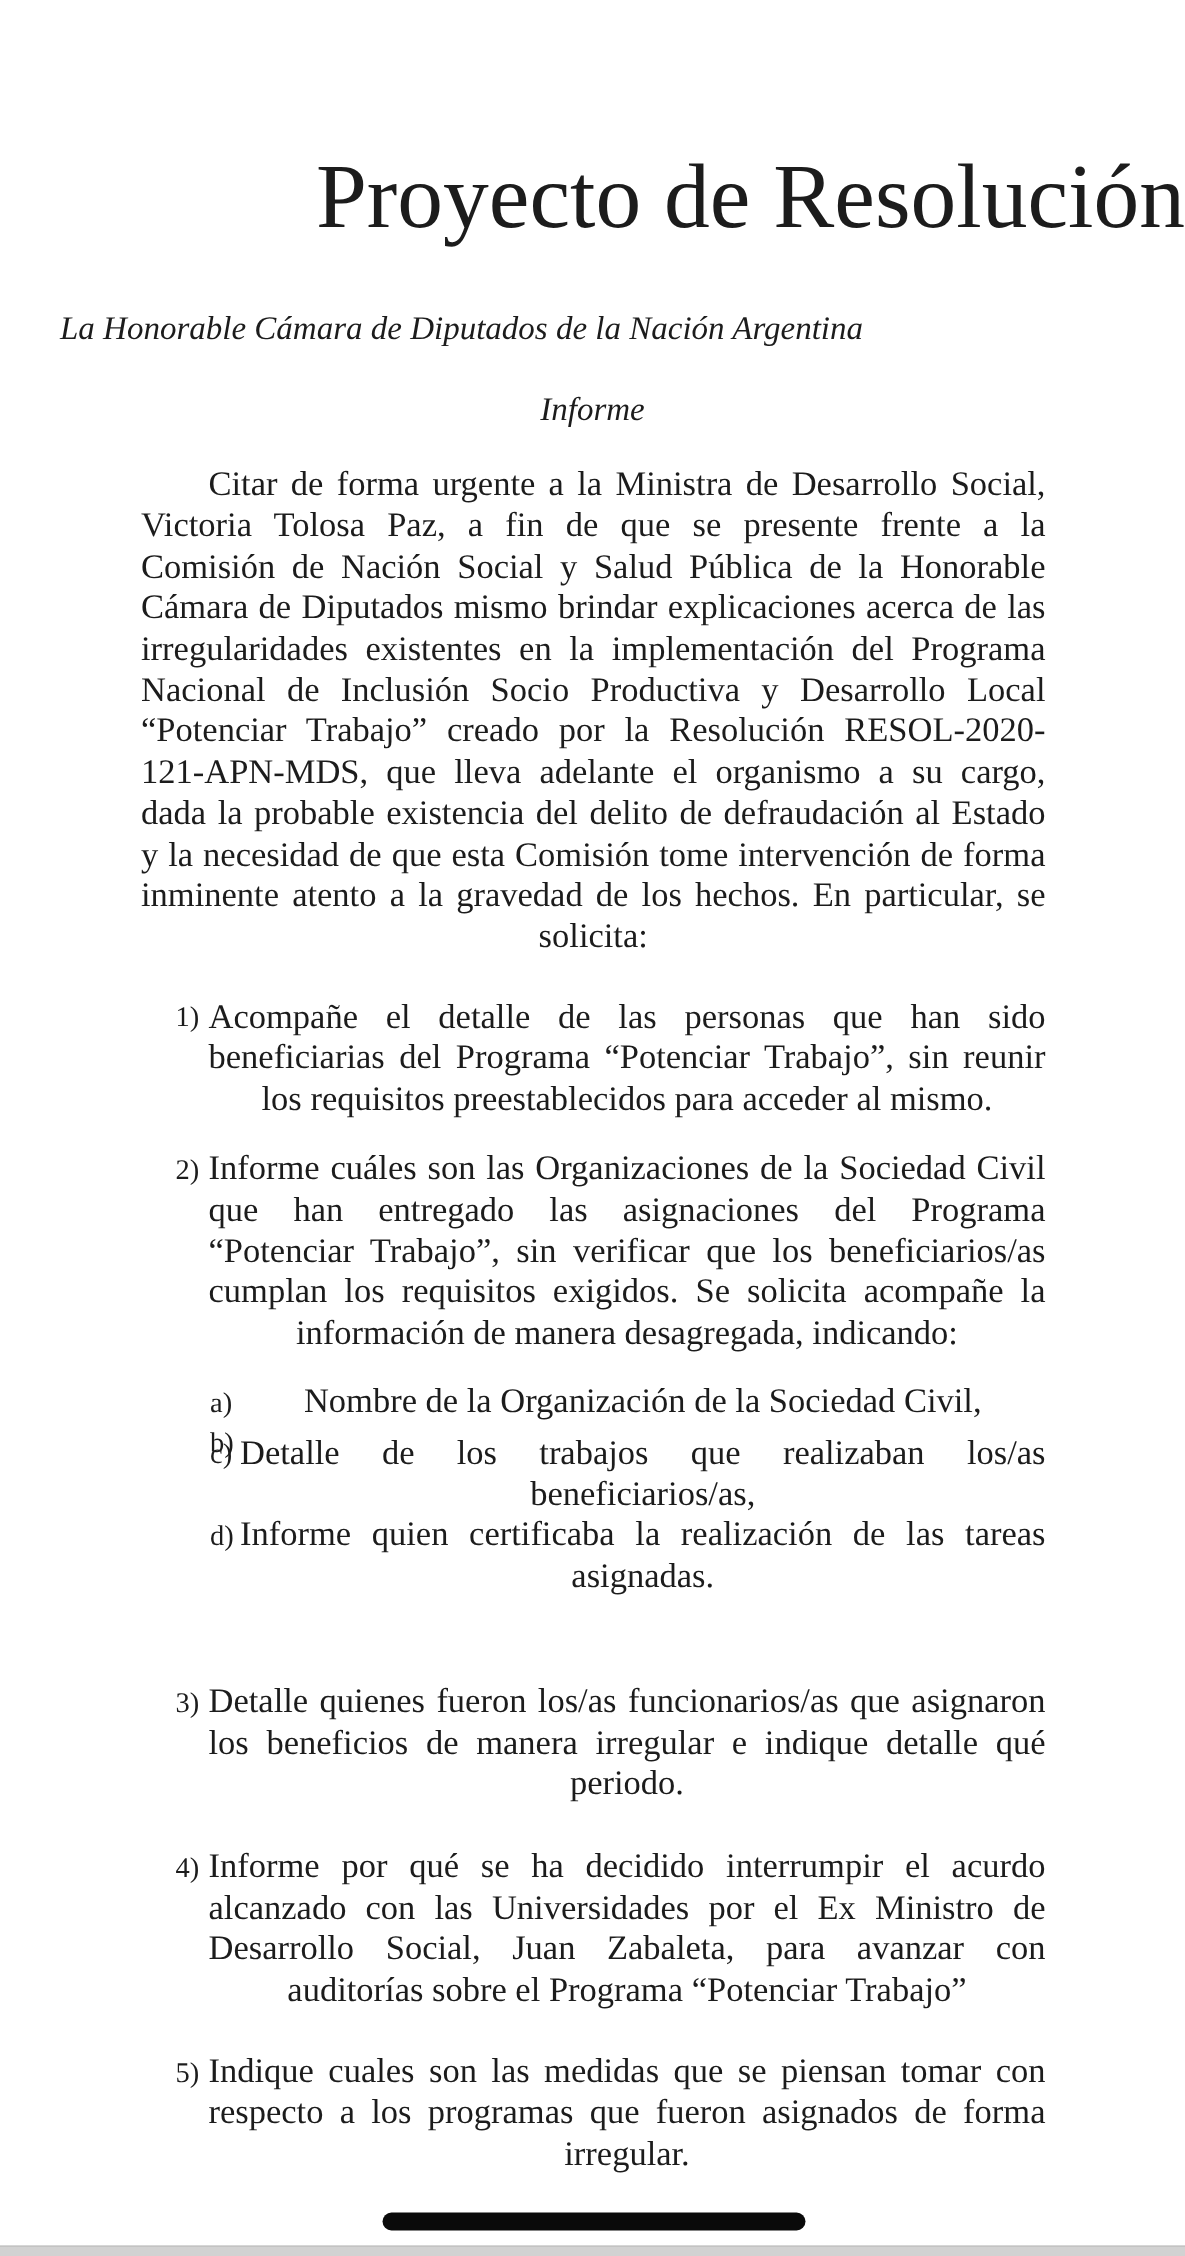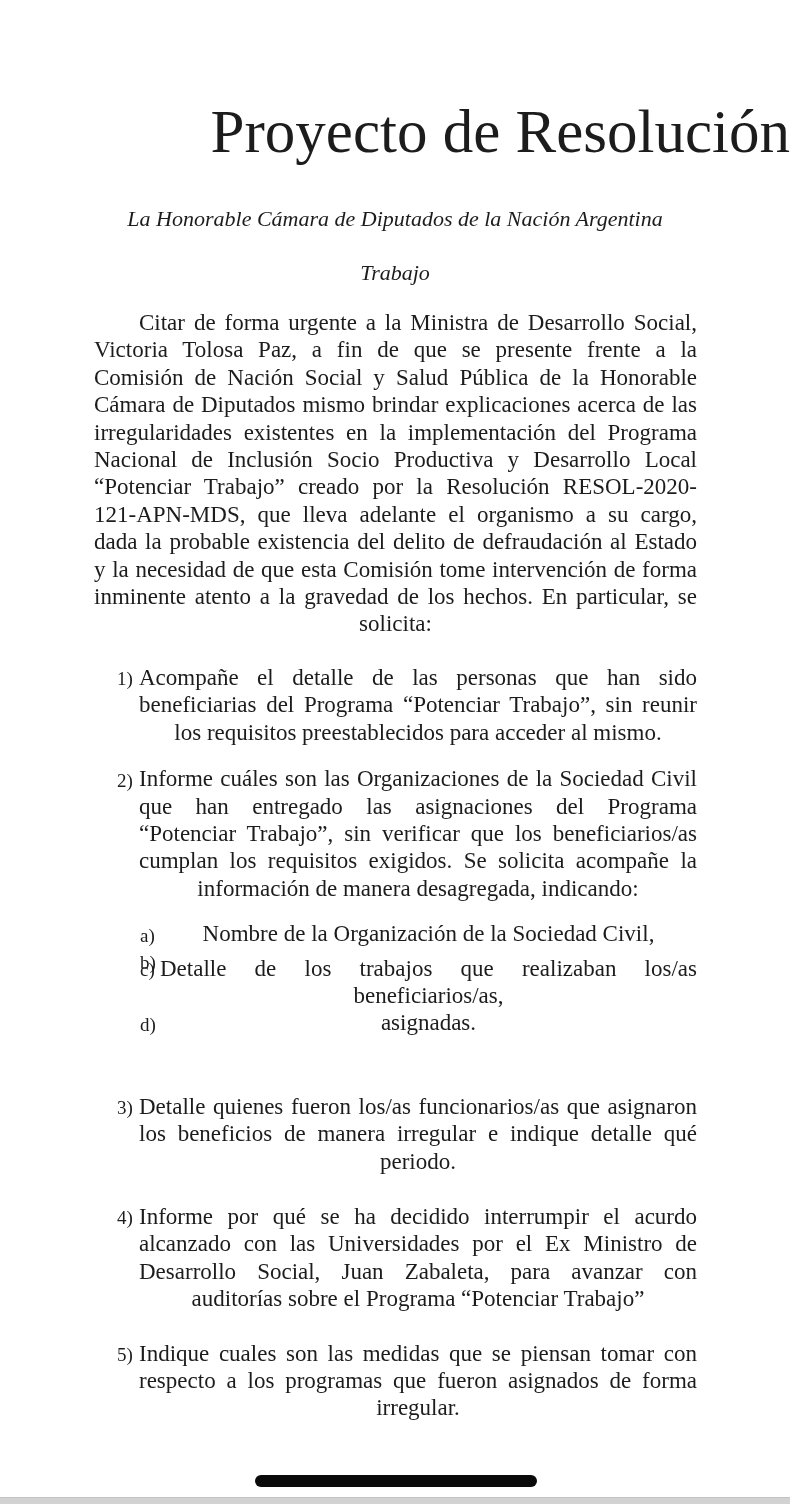--- a/index.html
+++ b/index.html
@@ -22,25 +22,25 @@
     font-size: 61px;
     line-height: 64px;
     font-weight: normal;
     white-space: nowrap;
   }
 
   .doc-subtitle {
     position: absolute;
     left: 0; right: 0;
     top: 206px;
-    text-align: center;
     font-style: italic;
     font-size: 22px;
     line-height: 26px;
     white-space: nowrap;
+    padding-left: 40px;
   }
 
   .doc-resuelve {
     position: absolute;
     left: 0; right: 0;
     top: 260px;
     text-align: center;
     font-style: italic;
     font-size: 22px;
     line-height: 26px;
@@ -112,21 +112,21 @@
     box-sizing: border-box;
   }
 </style>
 </head>
 <body>
 
 <div class="doc-title">Proyecto de Resolución</div>
 
 <div class="doc-subtitle">La Honorable Cámara de Diputados de la Nación Argentina</div>
 
-<div class="doc-resuelve">Trabajo</div>
+<div class="doc-resuelve">Informe</div>
 
 <div class="content">
 
   <div>
     <div class="jline indent">Citar de forma urgente a la Ministra de Desarrollo Social,</div>
     <div class="jline">Victoria Tolosa Paz, a fin de que se presente frente a la</div>
     <div class="jline">Comisión de Nación Social y Salud Pública de la Honorable</div>
     <div class="jline">Cámara de Diputados mismo brindar explicaciones acerca de las</div>
     <div class="jline">irregularidades existentes en la implementación del Programa</div>
     <div class="jline">Nacional de Inclusión Socio Productiva y Desarrollo Local</div>
@@ -162,20 +162,21 @@
     <div class="sub">
       <span class="marker">b)</span>
     </div>
     <div class="sub mt-subc">
       <span class="marker">c)</span>
       <div class="jline">Detalle de los trabajos que realizaban los/as</div>
       <div class="lline">beneficiarios/as,</div>
     </div>
     <div class="sub">
       <span class="marker">d)</span>
+      <div class="jline">Informe quien certificaba la realización de las tareas</div>
       <div class="lline">asignadas.</div>
     </div>
   </div>
 
   <div class="item mt-item3">
     <span class="marker">3)</span>
     <div class="jline">Detalle quienes fueron los/as funcionarios/as que asignaron</div>
     <div class="jline">los beneficios de manera irregular e indique detalle qué</div>
     <div class="lline">periodo.</div>
   </div>

